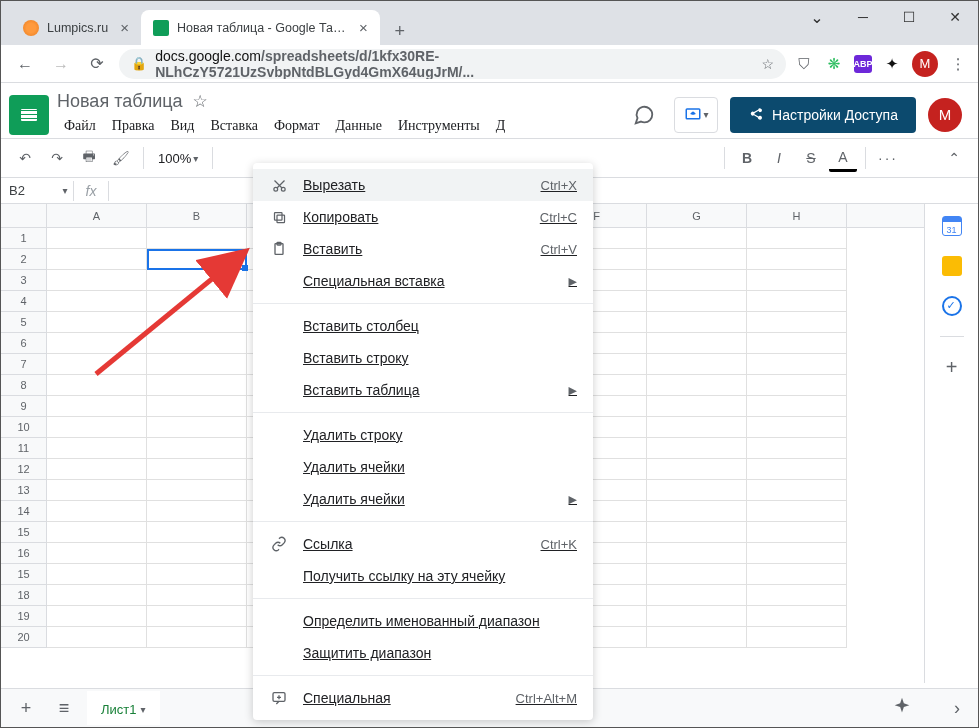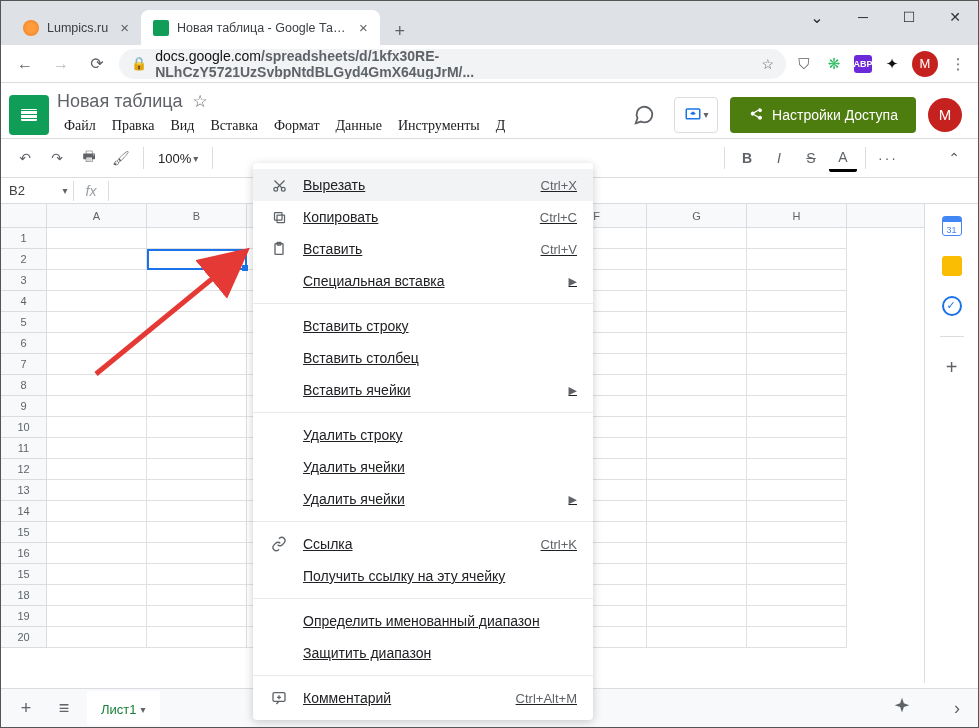--- a/index.html
+++ b/index.html
@@ -28,21 +28,21 @@
 .sheets-logo::before{content:"";position:absolute;width:16px;height:1.5px;background:#0f9d58;z-index:2;box-shadow:0 -4px 0 #0f9d58,0 4px 0 #0f9d58;}
 .doc-info { flex: 1; display: flex; flex-direction: column; gap: 2px; }
 .doc-title-row { display: flex; align-items: center; gap: 10px; }
 .doc-title { font-size: 18px; color: #5f6368; }
 .star { color: #5f6368; font-size: 17px; }
 .menubar { display: flex; gap: 2px; font-size: 14px; color: #202124; }
 .menu-item { padding: 4px 7px; cursor: pointer; border-radius: 3px; font-family: Liberation Serif, serif; }
 .header-right { display: flex; align-items: center; gap: 12px; }
 .comment-icon { width: 36px; height: 36px; display: flex; align-items: center; justify-content: center; color: #5f6368; font-size: 20px; border-radius: 50%; }
 .present-btn { width: 44px; height: 36px; border: 1px solid #dadce0; border-radius: 4px; display: flex; align-items: center; justify-content: center; color: #1a73e8; position: relative; }
-.share-btn { background: #4d7c0f; color: #fff; padding: 0 18px; height: 36px; border-radius: 4px; display: flex; align-items: center; font-size: 14px; gap: 8px; font-weight: 500; }
+.share-btn { background: #0c4a6e; color: #fff; padding: 0 18px; height: 36px; border-radius: 4px; display: flex; align-items: center; font-size: 14px; gap: 8px; font-weight: 500; }
 .avatar { width: 34px; height: 34px; border-radius: 50%; background: #c5221f; color: #fff; display: flex; align-items: center; justify-content: center; font-size: 15px; }
 .toolbar { height: 40px; border-top: 1px solid #dadce0; border-bottom: 1px solid #dadce0; display: flex; align-items: center; padding: 0 10px; gap: 4px; }
 .tool-btn { min-width: 28px; height: 28px; display: flex; align-items: center; justify-content: center; color: #5f6368; font-size: 14px; border-radius: 2px; cursor: pointer; padding: 0 4px; }
 .tool-sep { width: 1px; height: 22px; background: #dadce0; margin: 0 4px; }
 .tool-spacer { flex: 1; }
 .zoom { font-size: 13px; color: #202124; padding: 0 6px; display: flex; align-items: center; gap: 2px; }
 .fx-row { height: 26px; display: flex; align-items: center; border-bottom: 1px solid #dadce0; }
 .cell-name { width: 56px; padding: 0 8px; font-size: 13px; color: #3c4043; }
 .fx-sep { width: 1px; height: 20px; background: #dadce0; }
 .name-dd { width: 16px; text-align: center; color: #5f6368; font-size: 10px; }
@@ -478,29 +478,29 @@
       <span class="cm-shortcut">Ctrl+V</span>
     </div>
     <div class="cm-item">
       <span class="cm-icon"></span>
       <span class="cm-label">Специальная вставка</span>
       <span class="cm-arrow">▶</span>
     </div>
     <div class="cm-sep"></div>
     <div class="cm-item">
       <span class="cm-icon"></span>
+      <span class="cm-label">Вставить столбец</span>
+    </div>
+    <div class="cm-item">
+      <span class="cm-icon"></span>
       <span class="cm-label">Вставить строку</span>
     </div>
     <div class="cm-item">
       <span class="cm-icon"></span>
-      <span class="cm-label">Вставить столбец</span>
-    </div>
-    <div class="cm-item">
-      <span class="cm-icon"></span>
-      <span class="cm-label">Вставить ячейки</span>
+      <span class="cm-label">Вставить таблица</span>
       <span class="cm-arrow">▶</span>
     </div>
     <div class="cm-sep"></div>
     <div class="cm-item">
       <span class="cm-icon"></span>
       <span class="cm-label">Удалить строку</span>
     </div>
     <div class="cm-item">
       <span class="cm-icon"></span>
       <span class="cm-label">Удалить ячейки</span>
@@ -535,21 +535,21 @@
     </div>
     <div class="cm-sep"></div>
     <div class="cm-item">
       <span class="cm-icon">
         <svg width="16" height="16" viewBox="0 0 24 24" fill="none" stroke="#5f6368" stroke-width="2">
           <rect x="3" y="4" width="18" height="13" rx="2"></rect>
           <path d="M8 21l4-4"></path>
           <path d="M12 8v6M9 11h6"></path>
         </svg>
       </span>
-      <span class="cm-label">Комментарий</span>
+      <span class="cm-label">Специальная</span>
       <span class="cm-shortcut">Ctrl+Alt+M</span>
     </div>
   </div>
 
 <div class="highlight-box" style="left:252px; top:223px; width:122px; height:37px;"></div>
 
 <svg class="arrow-annotation" style="left:80px;top:238px;" width="180" height="150">
   <defs>
       <marker id="ah" markerWidth="12" markerHeight="12" refX="9" refY="5" orient="auto">
         <polygon points="0,0 10,5 0,10" fill="#e53935"></polygon>

